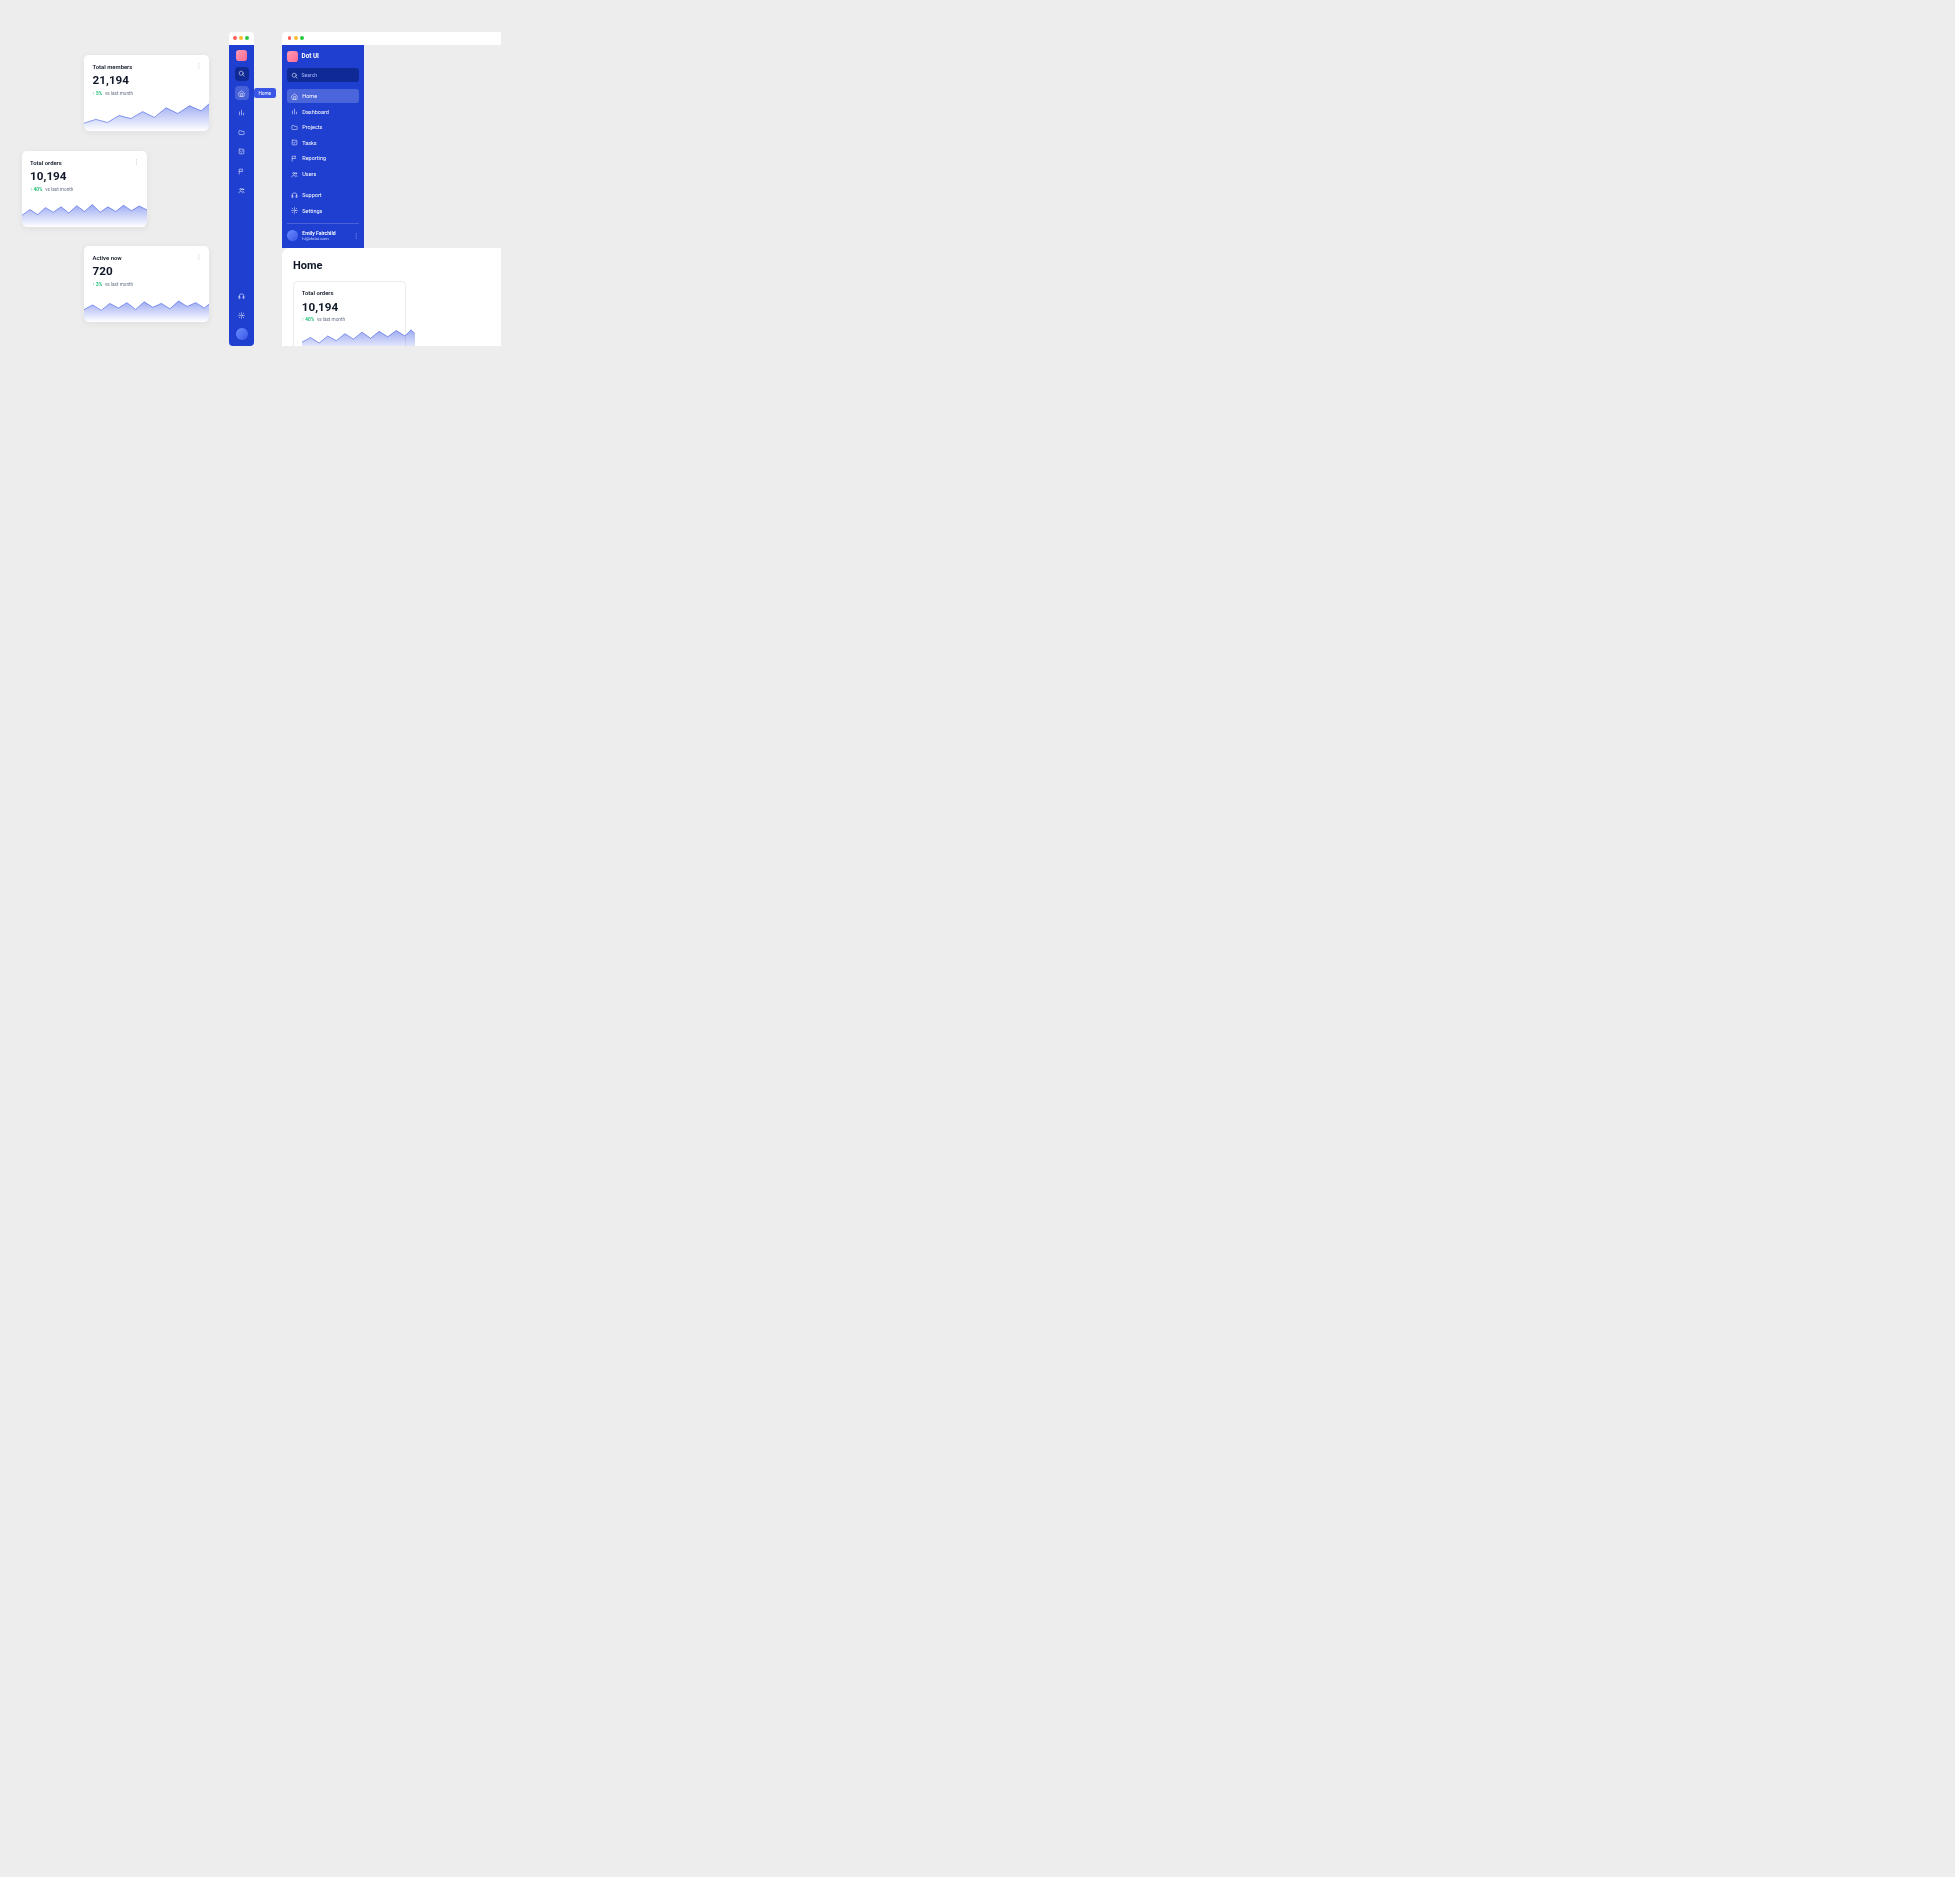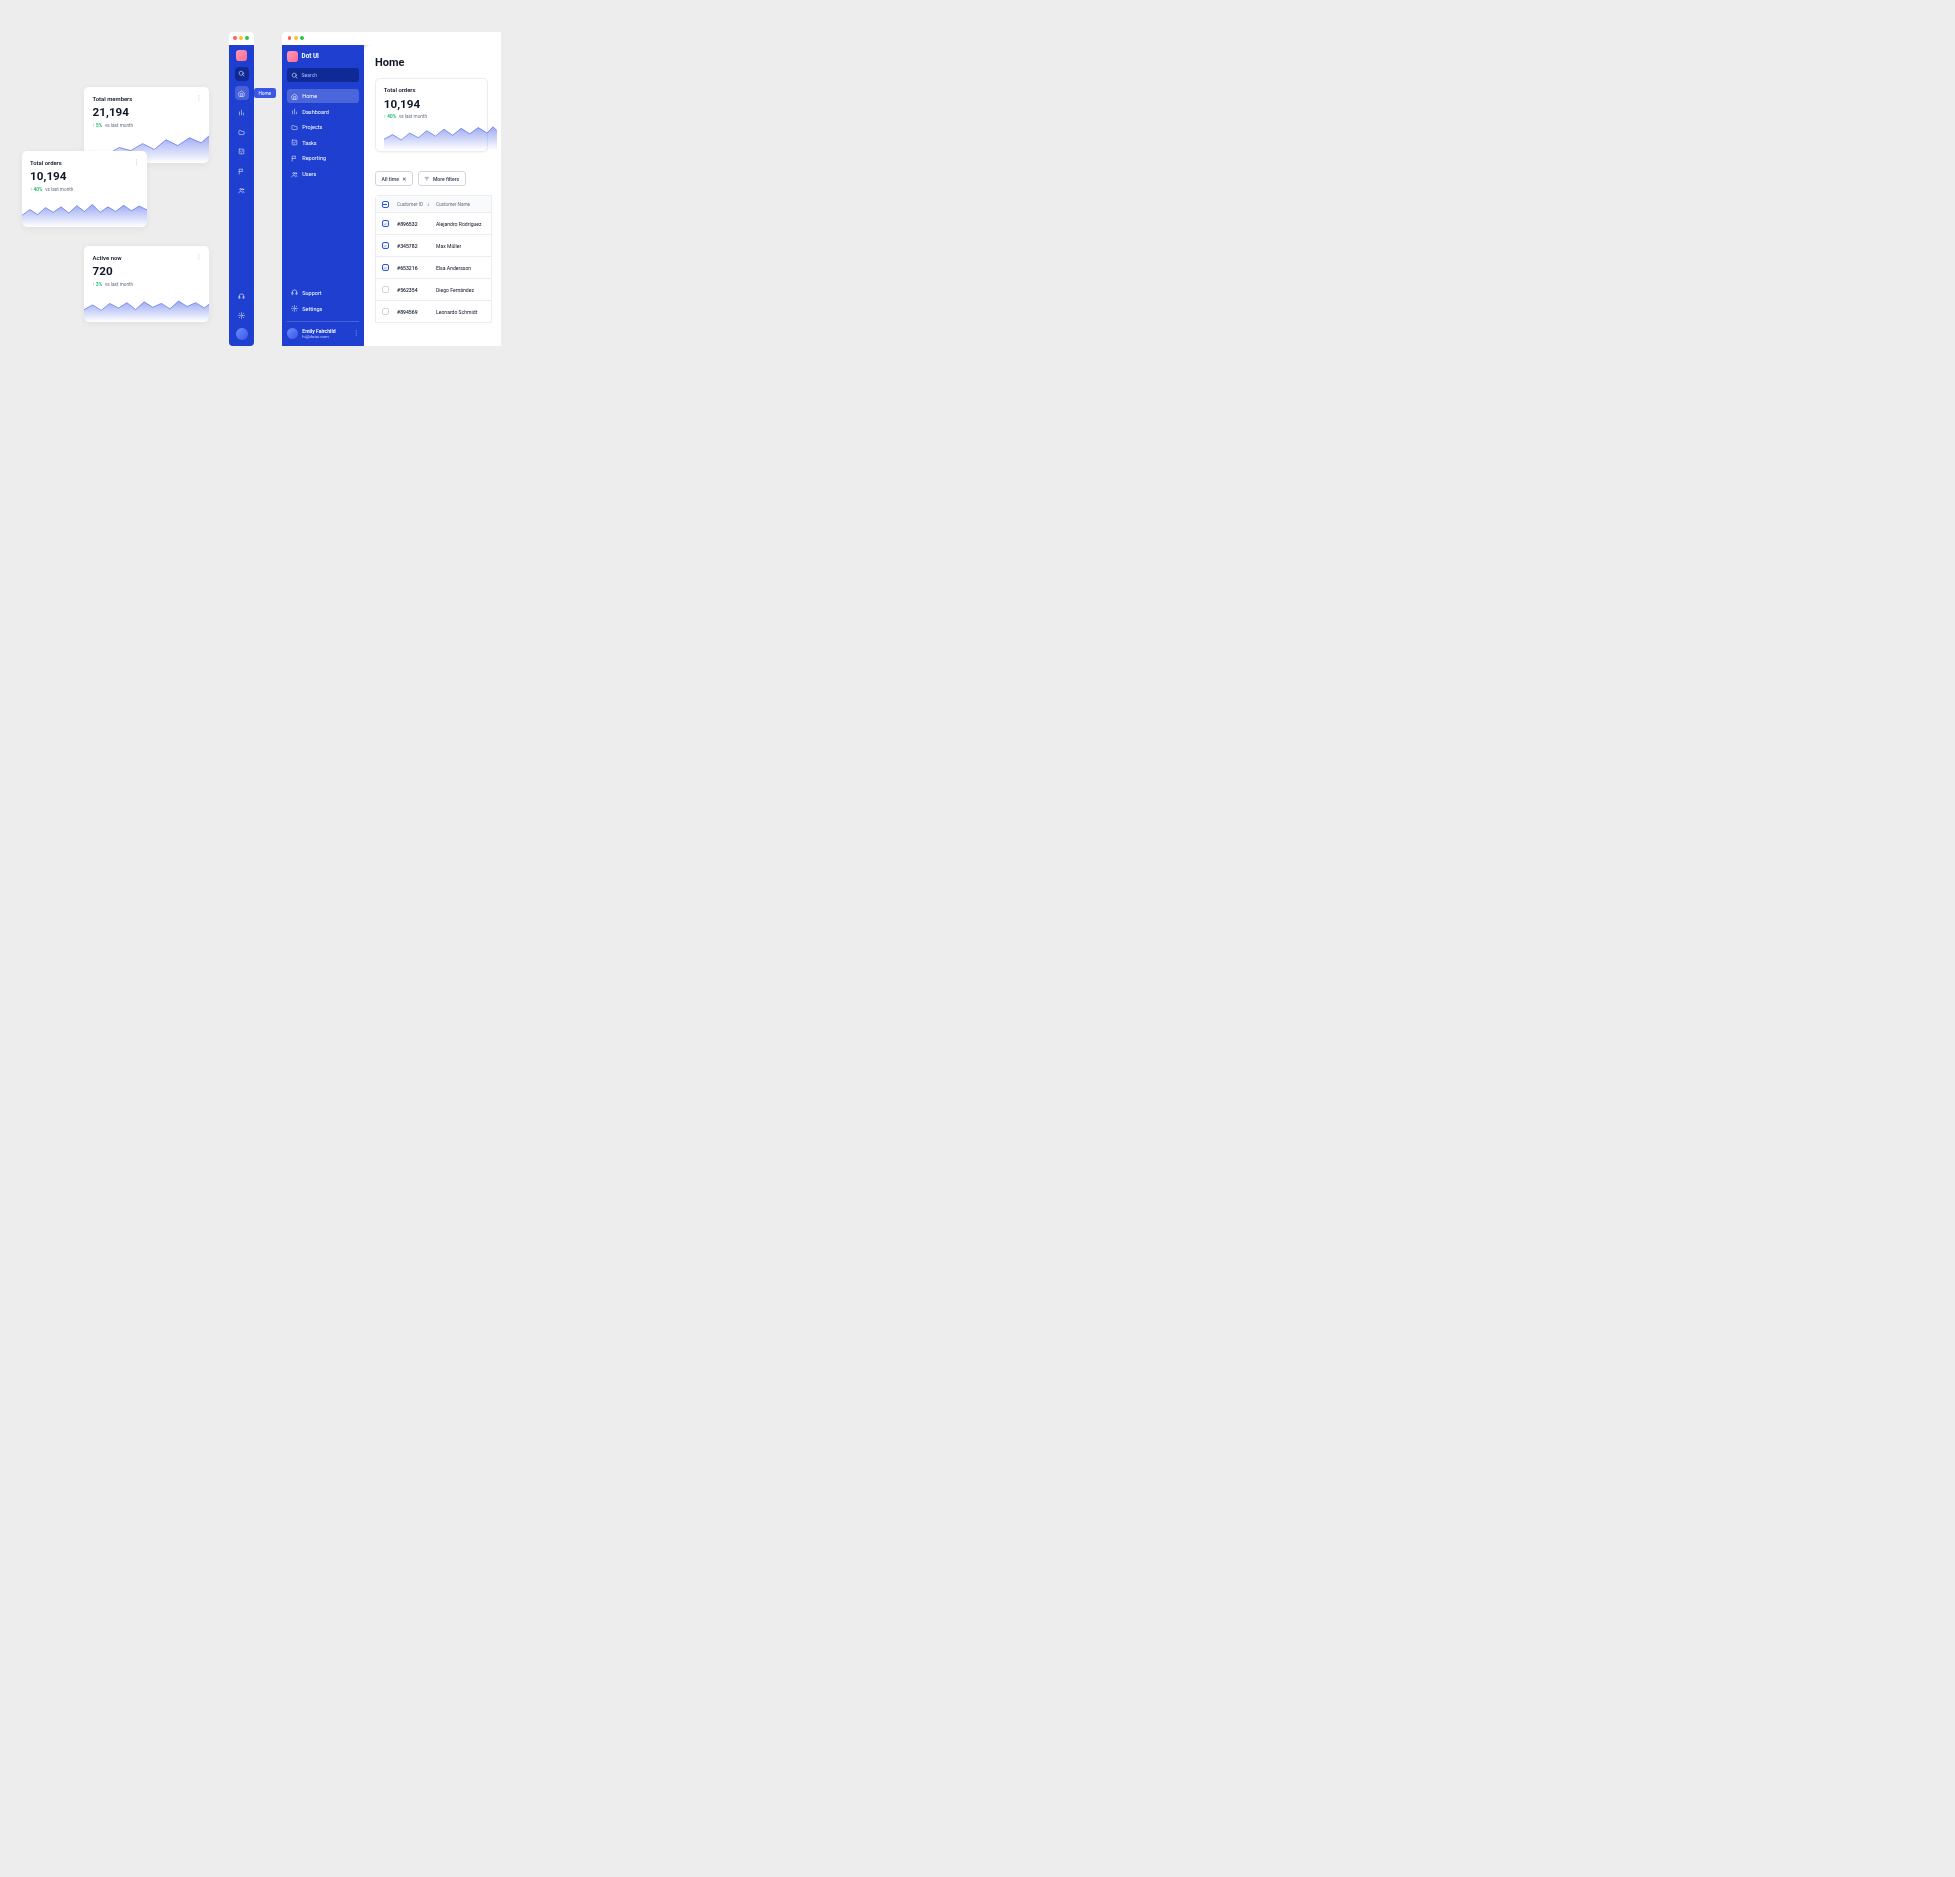--- a/index.html
+++ b/index.html
@@ -9,21 +9,21 @@
 .card{position:absolute;background:#fff;border-radius:4.7px;box-shadow:0 1.6px 7px rgba(16,24,40,.06);padding:8.6px 8.6px 0 8.6px;width:125px;height:76px;}
 .card-title{font-size:5.9px;font-weight:600;color:#101828;}
 .card-menu{position:absolute;top:7px;right:7px;color:#98a2b3;font-size:6.3px;}
 .card-menu::before{content:"⋮";}
 .card-value{font-size:11.7px;font-weight:700;color:#101828;margin-top:3.9px;}
 .card-delta{margin-top:3.1px;font-size:4.7px;}
 .card-delta .arrow{color:#12b76a;font-weight:700;}
 .card-delta .pct{color:#12b76a;font-weight:600;}
 .card-delta .vs{color:#667085;margin-left:1.6px;}
 .card svg.spark{position:absolute;bottom:0;left:0;width:100%;height:31px;}
-#card1{left:84px;top:55px;margin-top:32px;}
+#card1{left:84px;top:55px;}
 #card2{left:21.5px;top:151px;width:125px;height:76px;}
 #card3{left:84px;top:246px;}
 
 
 .mini-win{position:absolute;left:229px;top:32px;width:25.4px;}
 .win-chrome{height:12.5px;display:flex;align-items:center;padding-left:3.9px;gap:2.3px;background:#fff;border-radius:3.9px 3.9px 0 0;}
 .dotc{width:3.9px;height:3.9px;border-radius:50%;}
 .mini-side{background:#1f3fd1;width:25.4px;height:301px;border-radius:0 0 3.9px 3.9px;display:flex;flex-direction:column;align-items:center;padding-top:5.5px;color:#fff;}
 .logo-dot{width:11px;height:11px;border-radius:3.1px;background:linear-gradient(135deg,#ff9bb3,#ff6a95);}
 .mini-side .sq{width:14px;height:14px;border-radius:3.9px;display:flex;align-items:center;justify-content:center;margin-top:5.5px;color:#fff;}
@@ -32,21 +32,21 @@
 .tooltip{position:absolute;left:19px;background:#3a56e5;color:#fff;font-size:4.7px;padding:2.3px 4.7px;border-radius:2.3px;white-space:nowrap;}
 .mini-side .gap{flex:1;}
 .avatar{width:11.7px;height:11.7px;border-radius:50%;background:linear-gradient(135deg,#6a8eff,#3a56e5);margin:5.5px 0;}
 
 
 .ic{width:7px;height:7px;stroke:#fff;stroke-width:1.8;fill:none;stroke-linecap:round;stroke-linejoin:round;}
 
 
 .full-win{position:absolute;left:282px;top:32px;width:219px;}
 .full-chrome{height:12.5px;display:flex;align-items:center;padding-left:5.5px;gap:2.3px;background:#fff;border-radius:3.9px 0 0 0;}
-.full-body{display:flex;height:301px;}
+.full-body{display:flex;height:301px;flex-direction:column;}
 .full-side{width:82px;background:#1f3fd1;color:#fff;display:flex;flex-direction:column;padding:6.3px 4.7px;}
 .brand{display:flex;align-items:center;gap:3.9px;font-weight:700;font-size:6.3px;margin-bottom:6.3px;}
 .search-box{background:#0f2a94;border-radius:3.1px;height:14px;display:flex;align-items:center;padding:0 4.7px;color:#a8b8ff;font-size:5.1px;gap:3.1px;}
 .nav{margin-top:7px;display:flex;flex-direction:column;gap:1.6px;}
 .nav-item{display:flex;align-items:center;gap:4.7px;height:14px;padding:0 3.9px;border-radius:3.1px;font-size:5.5px;}
 .nav-item.active{background:rgba(255,255,255,.2);}
 .nav .ic{stroke:#fff;}
 .side-gap{flex:1;}
 .user-row{border-top:0.4px solid rgba(255,255,255,.18);padding-top:5.5px;display:flex;align-items:center;gap:3.9px;position:relative;}
 .user-row .name{font-size:5.1px;font-weight:600;}

